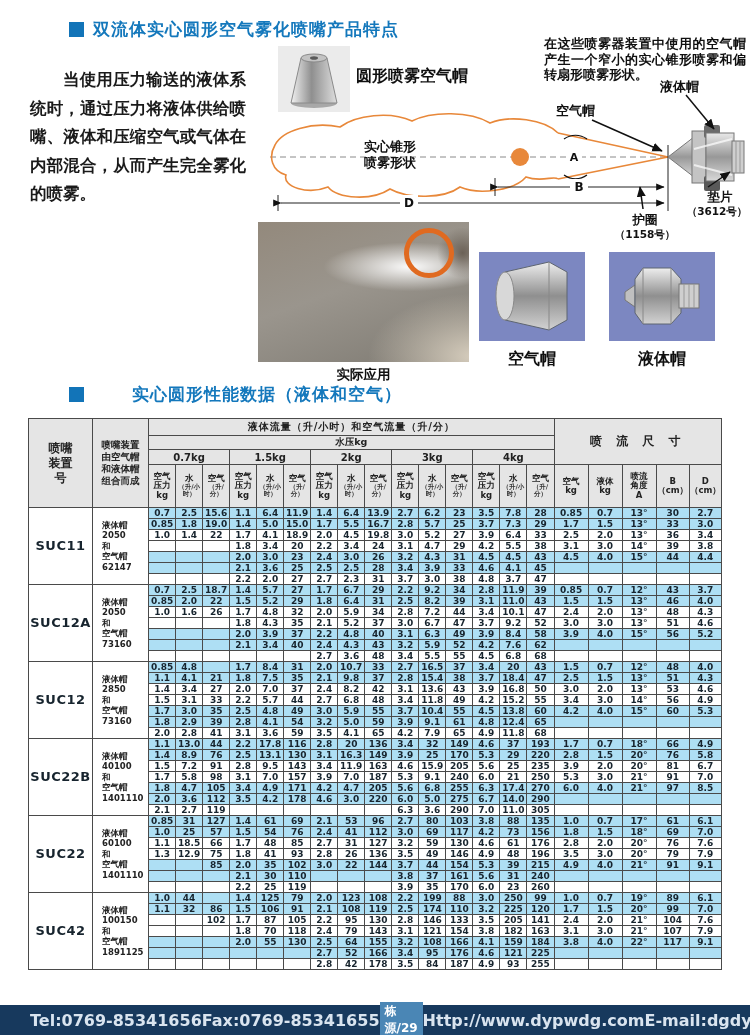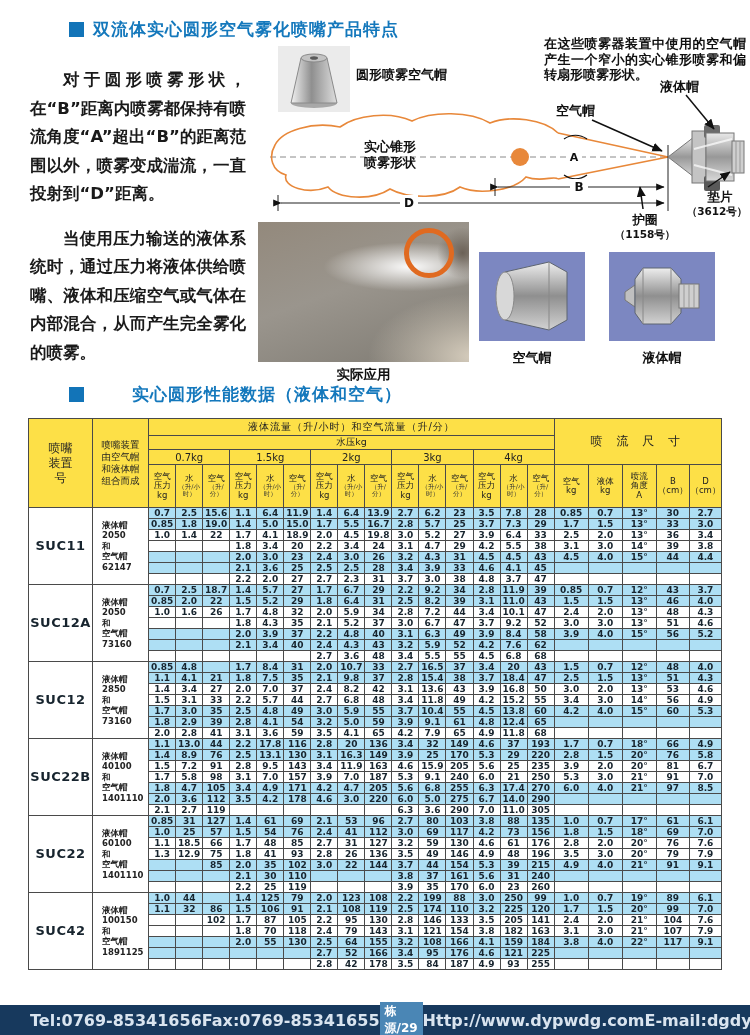--- a/index.html
+++ b/index.html
@@ -13,21 +13,21 @@
   #t2{left:30px;top:383px;gap:48px;}
   
   .intro{position:absolute;left:30px;top:66px;width:216px;}
   .intro p{margin:0 0 16px 0;font-size:16.5px;font-weight:bold;color:#1a1a1a;
            line-height:28.5px;text-indent:2em;text-align:justify;}
   
   .note{position:absolute;left:544px;top:36px;width:202px;font-size:13px;font-weight:bold;
         line-height:15.5px;color:#101010;text-align:justify;}
   
   .cap-photo{position:absolute;left:278px;top:46px;width:72px;height:66px;background:#ebebeb;}
-  .lbl{position:absolute;font-size:13px;font-weight:bold;color:#101010;}
+  .lbl{position:absolute;font-size:16px;font-weight:bold;color:#101010;}
   #lbl-roundcap{left:356px;top:66px;}
   
   .diagram{position:absolute;left:262px;top:75px;}
   
   .photo-app{position:absolute;left:258px;top:222px;width:211px;height:140px;overflow:hidden;
      background:
        radial-gradient(circle 34px at 97% 22%, #6b6156, rgba(107,97,86,0) 75%),
        radial-gradient(ellipse 120px 34px at 72% 32%, rgba(255,255,255,.96), rgba(255,255,255,0) 72%),
        radial-gradient(ellipse 150px 90px at 102% 96%, #d6cdbd, rgba(214,205,189,0) 70%),
        linear-gradient(160deg,#93897c 0%,#9a958d 45%,#7e7a72 100%);}
@@ -37,21 +37,21 @@
   .part-photo{position:absolute;width:106px;height:89px;}
   #ph-air{left:479px;top:252px;}
   #ph-liq{left:609px;top:252px;}
   #lbl-air{left:479px;top:349px;width:106px;text-align:center;}
   #lbl-liq{left:609px;top:349px;width:106px;text-align:center;}
   
   table.perf{position:absolute;left:28px;top:418px;width:694px;border-collapse:collapse;
      table-layout:fixed;}
   .perf th,.perf td{border:1px solid #4a4a4a;text-align:center;padding:0;overflow:hidden;
      font-family:"DejaVu Sans",sans-serif;}
-  .perf thead th{background:#fde047;font-weight:normal;color:#222;}
+  .perf thead th{background:#e5e5e5;font-weight:bold;color:#222;}
   .h-flow{font-size:10px;height:16px;letter-spacing:1px;}
   .h-wp{font-size:9.5px;height:13px;}
   .h-p{font-size:10px;height:14px;}
   .h-sub{font-size:8.5px;line-height:9.5px;height:42px;}
   .h-sub .unit{display:block;font-size:6.5px;line-height:7px;color:#333;}
   .h-spray{font-size:12px;letter-spacing:5px;}
   th.c-dev{font-size:12px;line-height:15px;}
   th.c-combo{font-size:9.5px;line-height:12px;}
   .perf td{font-size:9px;line-height:10px;height:10px;font-weight:bold;color:#17242e;background:#fff;}
   .perf tr.band td{background:#aedff4;}
@@ -69,21 +69,20 @@
 <body>
 
 <div class="page">
 
   <div class="sec-title" id="t1">
     <span class="sq"></span>
     <span class="tx">双流体实心圆形空气雾化喷嘴产品特点</span>
   </div>
 
   <div class="intro">
-    <p>对于圆形喷雾形状，在“B”距离内喷雾都保持有喷流角度“A”超出“B”的距离范围以外，喷雾变成湍流，一直投射到“D”距离。</p>
     <p>当使用压力输送的液体系统时，通过压力将液体供给喷嘴、液体和压缩空气或气体在内部混合，从而产生完全雾化的喷雾。</p>
   </div>
 
   <div class="cap-photo">
     <svg width="72" height="66" viewBox="0 0 72 66">
       <defs>
         <linearGradient id="capg" x1="0" y1="0" x2="1" y2="0">
           <stop offset="0" stop-color="#f2f2f2"></stop>
             <stop offset="0.45" stop-color="#8f8f8f"></stop>
             <stop offset="1" stop-color="#dedede"></stop>

